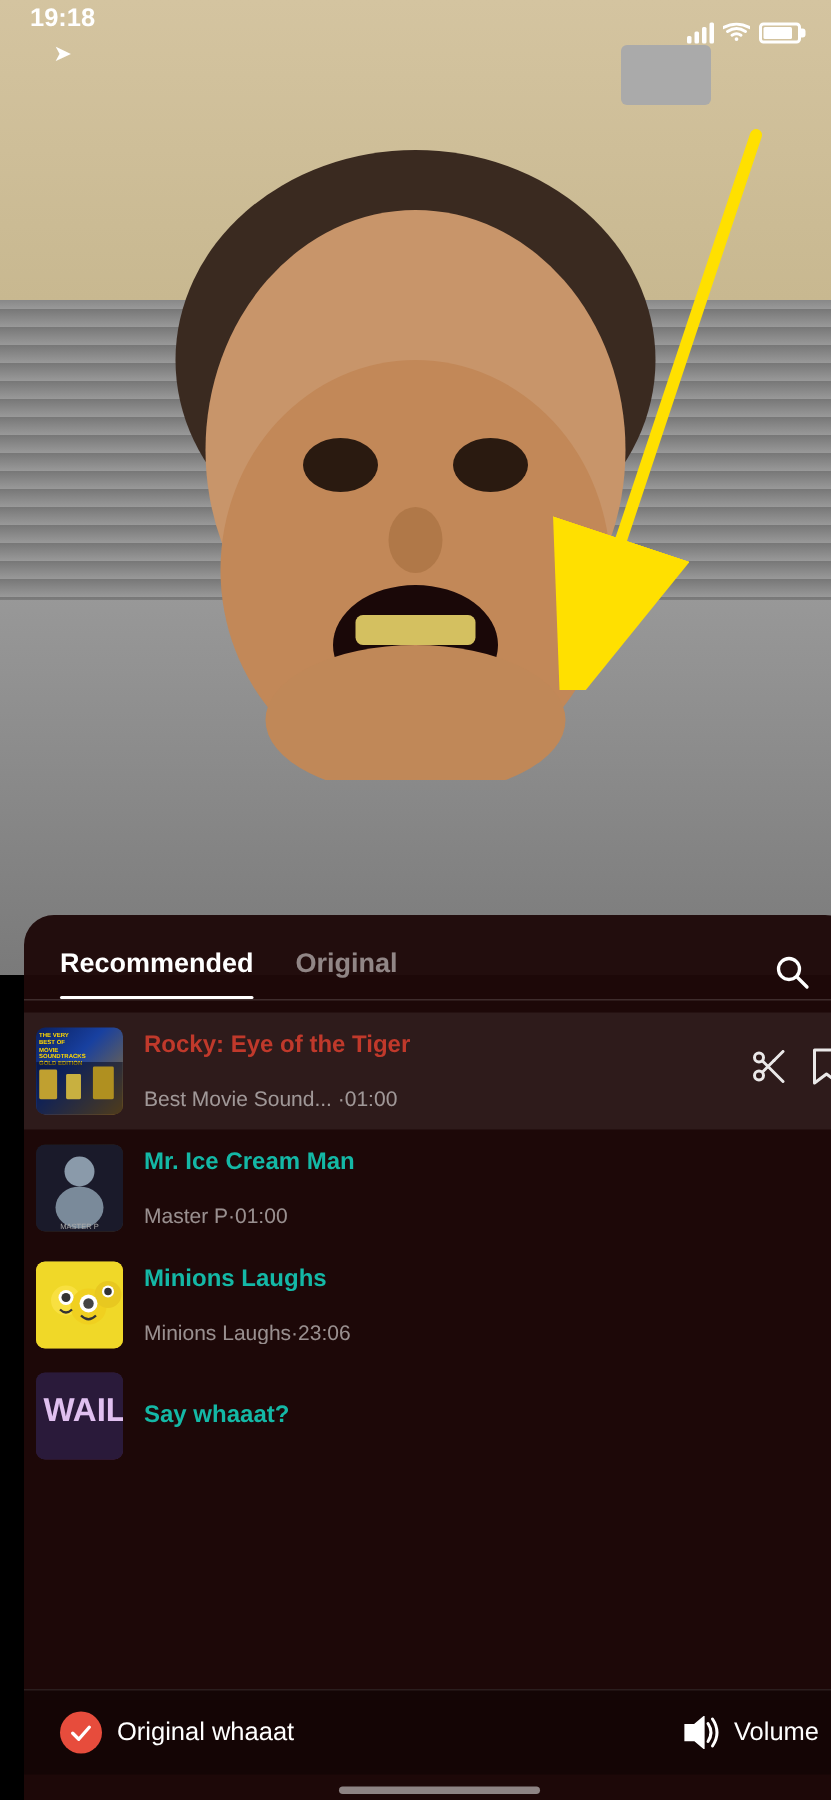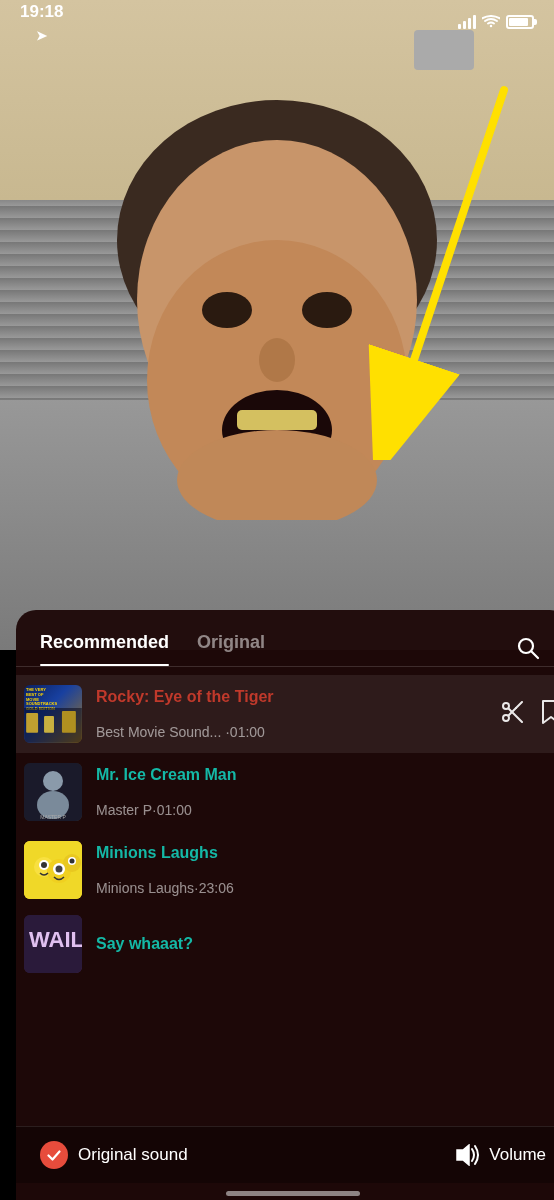--- a/index.html
+++ b/index.html
@@ -547,21 +547,21 @@
 
   </div>
 
   <div class="bottom-bar">
     <div class="original-sound">
       <div class="check-circle">
         <svg width="14" height="11" viewBox="0 0 14 11">
           <polyline points="1.5,5.5 5.5,9.5 12.5,1.5" stroke="white" stroke-width="2.2" fill="none" stroke-linecap="round" stroke-linejoin="round"></polyline>
         </svg>
       </div>
-      <span class="original-sound-label">Original sound</span>
+      <span class="original-sound-label">Original whaaat</span>
     </div>
     <div class="volume-btn">
       <svg width="26" height="22" viewBox="0 0 26 22">
         <polygon points="2,6 8,6 14,1 14,21 8,16 2,16" stroke="white" stroke-width="1.5" fill="white"></polygon>
         <path d="M17 5 Q21 11 17 17" stroke="white" stroke-width="2" fill="none" stroke-linecap="round"></path>
         <path d="M20 2 Q26 11 20 20" stroke="white" stroke-width="2" fill="none" stroke-linecap="round"></path>
       </svg>
       <span class="volume-label">Volume</span>
     </div>
   </div>

